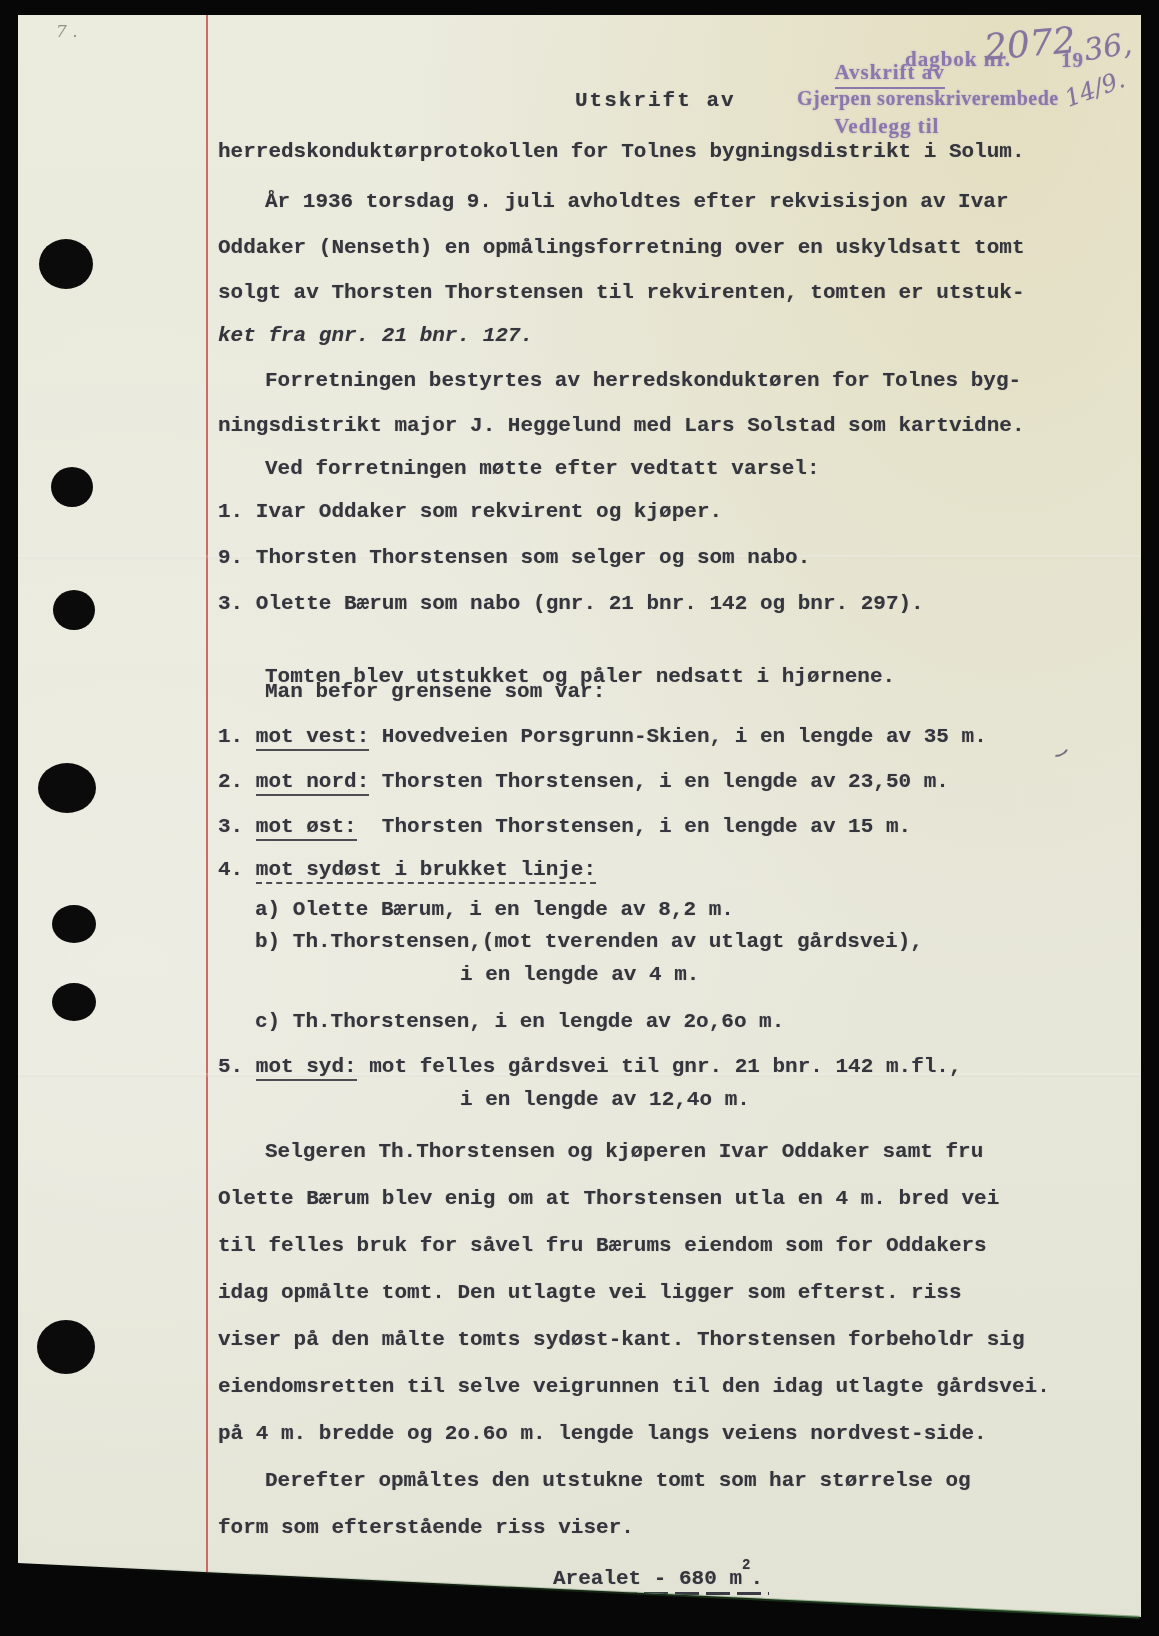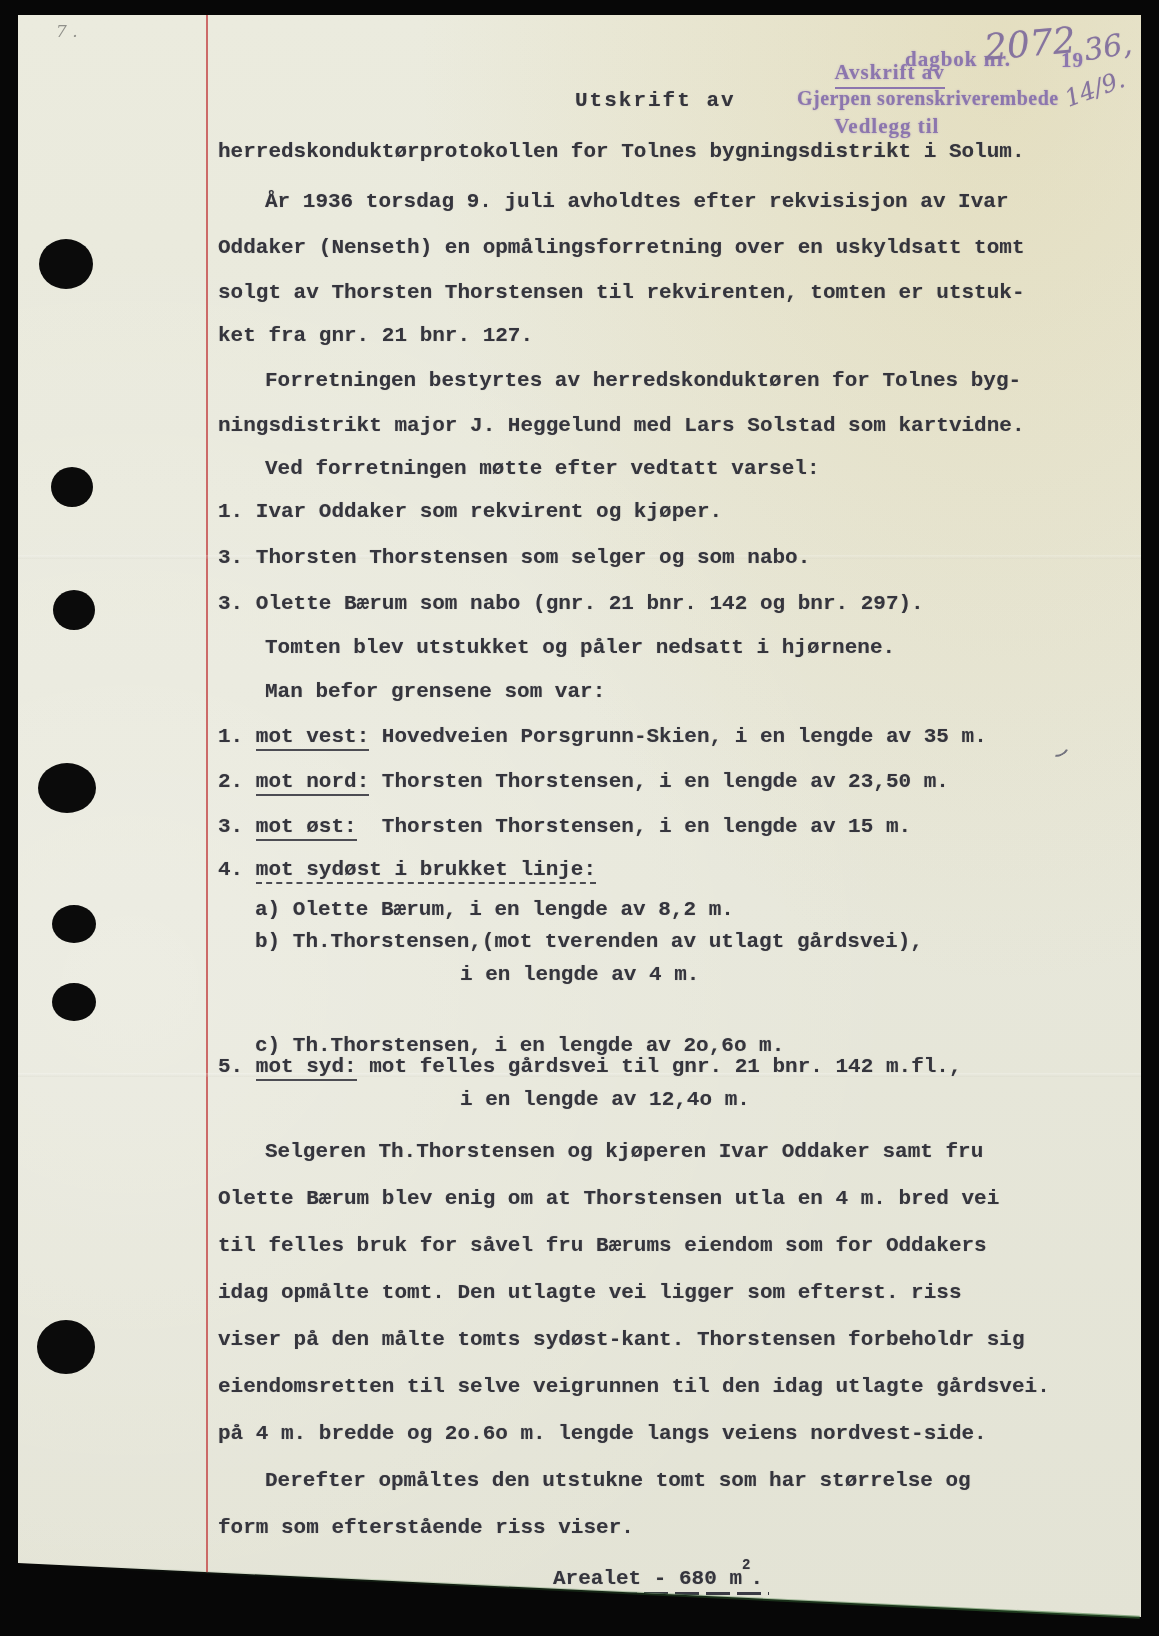--- a/index.html
+++ b/index.html
@@ -113,43 +113,43 @@
     <div class="hand" style="left:1046px; top:60px; font-size:24px; transform:rotate(-20deg);">14/9.</div>
     <div class="stamp" style="left:779px; top:72px; font-size:20px; letter-spacing:0.5px;">Gjerpen sorenskriverembede</div>
 
     <div class="t title" style="left:557px; top:74px;">Utskrift av</div>
 
     <div class="t" style="left:200px; top:125px;">herredskonduktørprotokollen for Tolnes bygningsdistrikt i Solum.</div>
 
     <div class="t" style="left:247px; top:175px;">År 1936 torsdag 9. juli avholdtes efter rekvisisjon av Ivar</div>
     <div class="t" style="left:200px; top:266px;">solgt av Thorsten Thorstensen til rekvirenten, tomten er utstuk-</div>
     <div class="t" style="left:200px; top:221px;">Oddaker (Nenseth) en opmålingsforretning over en uskyldsatt tomt</div>
-    <div class="t" style="left:200px; top:309px;">ket fra gnr. 21 bnr. 127.</div>
+    <div class="t" style="left:200px; top:309px;font-style:italic;">ket fra gnr. 21 bnr. 127.</div>
 
     <div class="t" style="left:247px; top:354px;">Forretningen bestyrtes av herredskonduktøren for Tolnes byg-</div>
     <div class="t" style="left:200px; top:399px;">ningsdistrikt major J. Heggelund med Lars Solstad som kartvidne.</div>
 
     <div class="t" style="left:247px; top:442px;">Ved forretningen møtte efter vedtatt varsel:</div>
 
     <div class="t" style="left:200px; top:485px;">1. Ivar Oddaker som rekvirent og kjøper.</div>
-    <div class="t" style="left:200px; top:531px;">3. Thorsten Thorstensen som selger og som nabo.</div>
+    <div class="t" style="left:200px; top:531px;">9. Thorsten Thorstensen som selger og som nabo.</div>
     <div class="t" style="left:200px; top:577px;text-align:center;">3. Olette Bærum som nabo (gnr. 21 bnr. 142 og bnr. 297).</div>
 
-    <div class="t" style="left:247px; top:621px;">Tomten blev utstukket og påler nedsatt i hjørnene.</div>
+    <div class="t" style="left:247px; top:650px;">Tomten blev utstukket og påler nedsatt i hjørnene.</div>
     <div class="t" style="left:247px; top:665px;">Man befor grensene som var:</div>
 
     <div class="t" style="left:200px; top:710px;"><span>1. </span><span class="ul">mot vest:</span><span> Hovedveien Porsgrunn-Skien, i en lengde av 35 m.</span></div>
     <div class="t" style="left:200px; top:755px;"><span>2. </span><span class="ul">mot nord:</span><span> Thorsten Thorstensen, i en lengde av 23,50 m.</span></div>
     <div class="t" style="left:200px; top:800px;"><span>3. </span><span class="ul">mot øst:</span><span>  Thorsten Thorstensen, i en lengde av 15 m.</span></div>
     <div class="t" style="left:200px; top:843px;"><span>4. </span><span class="ul-dash">mot sydøst i brukket linje:</span></div>
 
     <div class="t" style="left:237px; top:883px;">a) Olette Bærum, i en lengde av 8,2 m.</div>
     <div class="t" style="left:237px; top:915px;">b) Th.Thorstensen,(mot tverenden av utlagt gårdsvei),</div>
     <div class="t" style="left:442px; top:948px;">i en lengde av 4 m.</div>
-    <div class="t" style="left:237px; top:995px;margin-top:24px;">c) Th.Thorstensen, i en lengde av 2o,6o m.</div>
+    <div class="t" style="left:237px; top:995px;">c) Th.Thorstensen, i en lengde av 2o,6o m.</div>
 
     <div class="t" style="left:200px; top:1040px;"><span>5. </span><span class="ul">mot syd:</span><span> mot felles gårdsvei til gnr. 21 bnr. 142 m.fl.,</span></div>
     <div class="t" style="left:442px; top:1073px;">i en lengde av 12,4o m.</div>
 
     <div class="t" style="left:247px; top:1125px;">Selgeren Th.Thorstensen og kjøperen Ivar Oddaker samt fru</div>
     <div class="t" style="left:200px; top:1172px;">Olette Bærum blev enig om at Thorstensen utla en 4 m. bred vei</div>
     <div class="t" style="left:200px; top:1219px;">til felles bruk for såvel fru Bærums eiendom som for Oddakers</div>
     <div class="t" style="left:200px; top:1266px;">idag opmålte tomt. Den utlagte vei ligger som efterst. riss</div>
     <div class="t" style="left:200px; top:1313px;">viser på den målte tomts sydøst-kant. Thorstensen forbeholdr sig</div>
     <div class="t" style="left:200px; top:1360px;">eiendomsretten til selve veigrunnen til den idag utlagte gårdsvei.</div>

